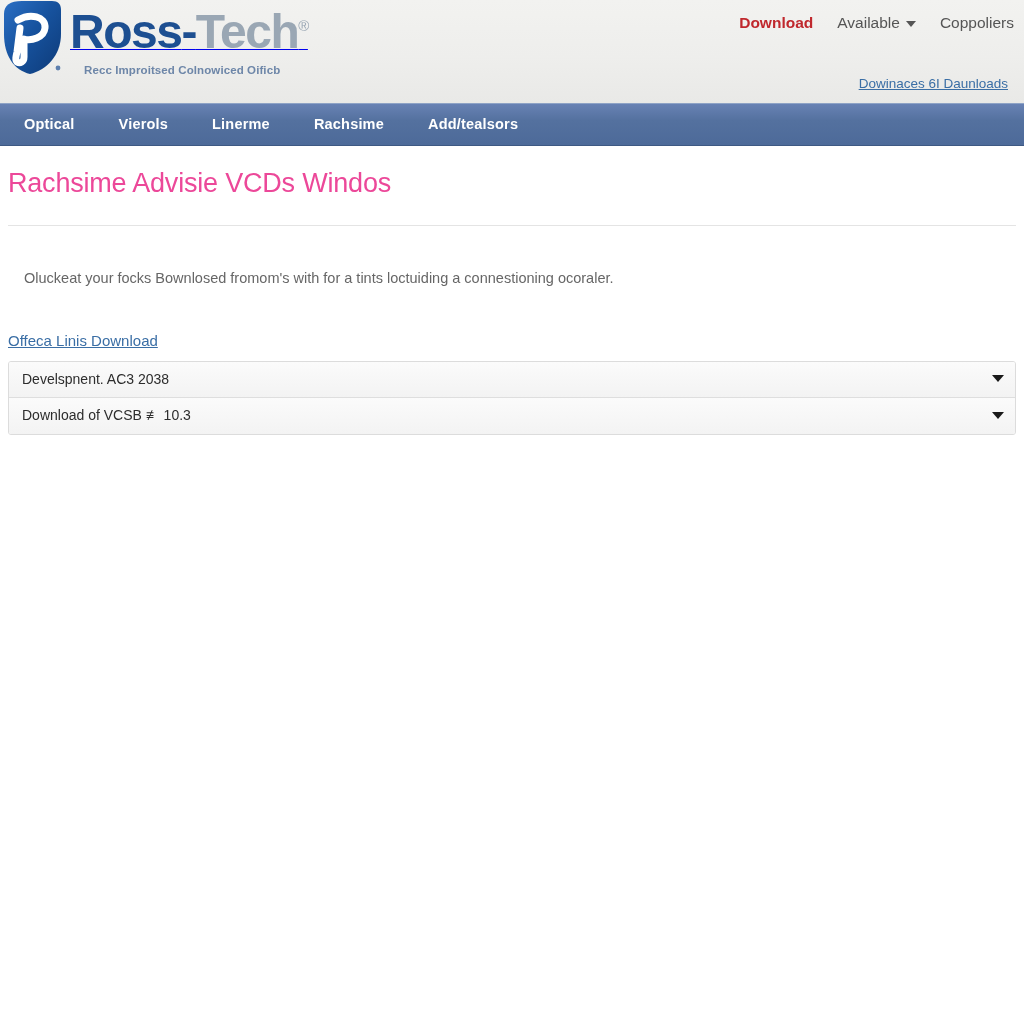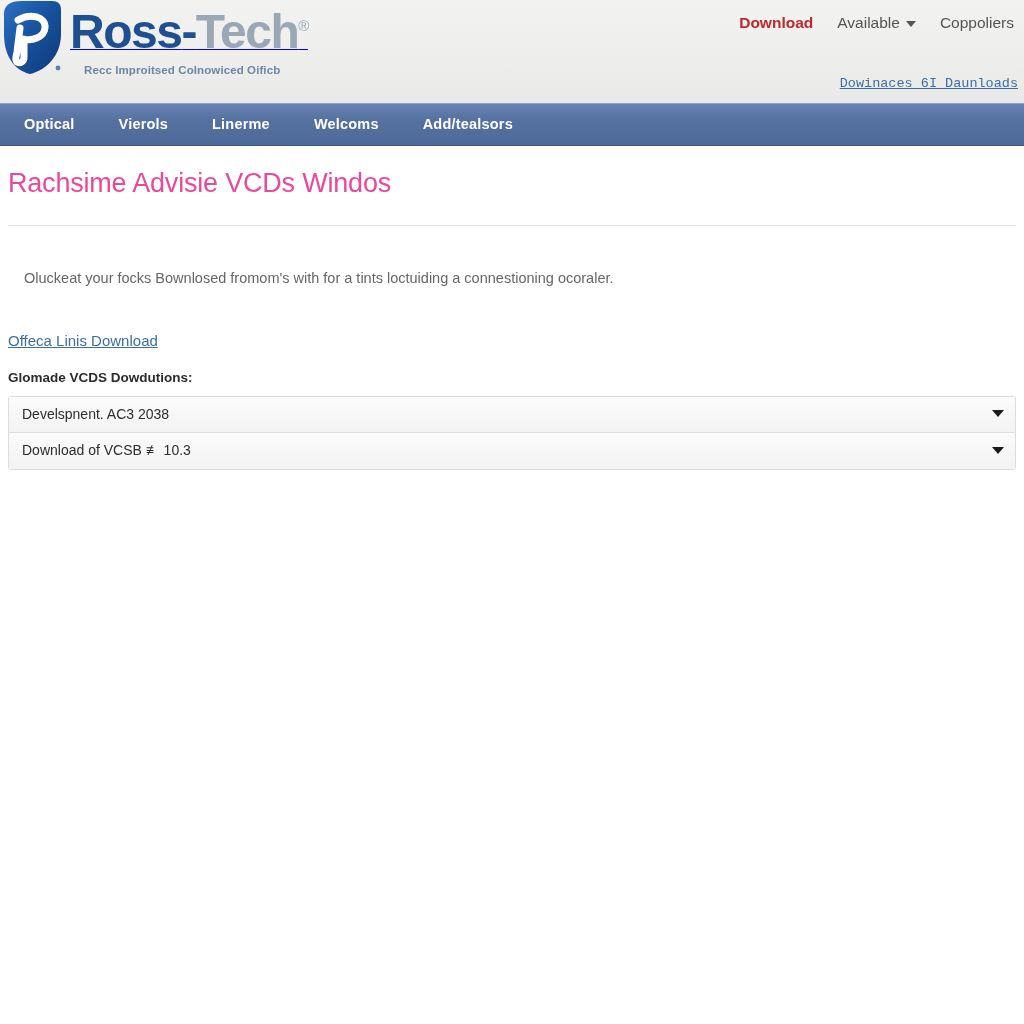--- a/index.html
+++ b/index.html
@@ -101,23 +101,22 @@
     height: 0;
     border-left: 5px solid transparent;
     border-right: 5px solid transparent;
     border-top: 6px solid #555555;
     position: relative;
     top: 1px;
   }
 
   .util-sub {
     position: absolute;
-    right: 6px;
+    right: 16px;
     top: 74px;
-    font-family: Liberation Mono, monospace;
   }
   .util-sub a {
     font-size: 13.5px;
     color: #3a6ea5;
     text-decoration: underline;
     white-space: nowrap;
   }
 
   
   .main-nav {
@@ -268,34 +267,33 @@
 
   <div class="util-sub">
     <a href="#">Dowinaces 6I Daunloads</a>
   </div>
 </header>
 
 <nav class="main-nav">
   <a class="nav-item" href="#">Optical</a>
   <a class="nav-item" href="#">Vierols</a>
   <a class="nav-item" href="#">Linerme</a>
-  <a class="nav-item" href="#">Welcoms</a>
+  <a class="nav-item" href="#">Rachsime</a>
   <a class="nav-item" href="#">Add/tealsors</a>
 </nav>
 
 <main class="content">
 
   <h1 class="page-title">Rachsime Advisie VCDs Windos</h1>
   <hr class="title-rule">
 
   <p class="intro-text">Oluckeat your focks Bownlosed fromom's with for a tints loctuiding a connestioning ocoraler.</p>
 
   <a class="inline-link" href="#">Offeca Linis Download</a>
 
-  <p class="section-label">Glomade VCDS Dowdutions:</p>
 
   <div class="accordion">
 
     <div class="acc-row">
       <span class="acc-label">Develspnent. AC3 2038</span>
       <span class="acc-chevron"></span>
     </div>
 
 
     <div class="acc-row">

